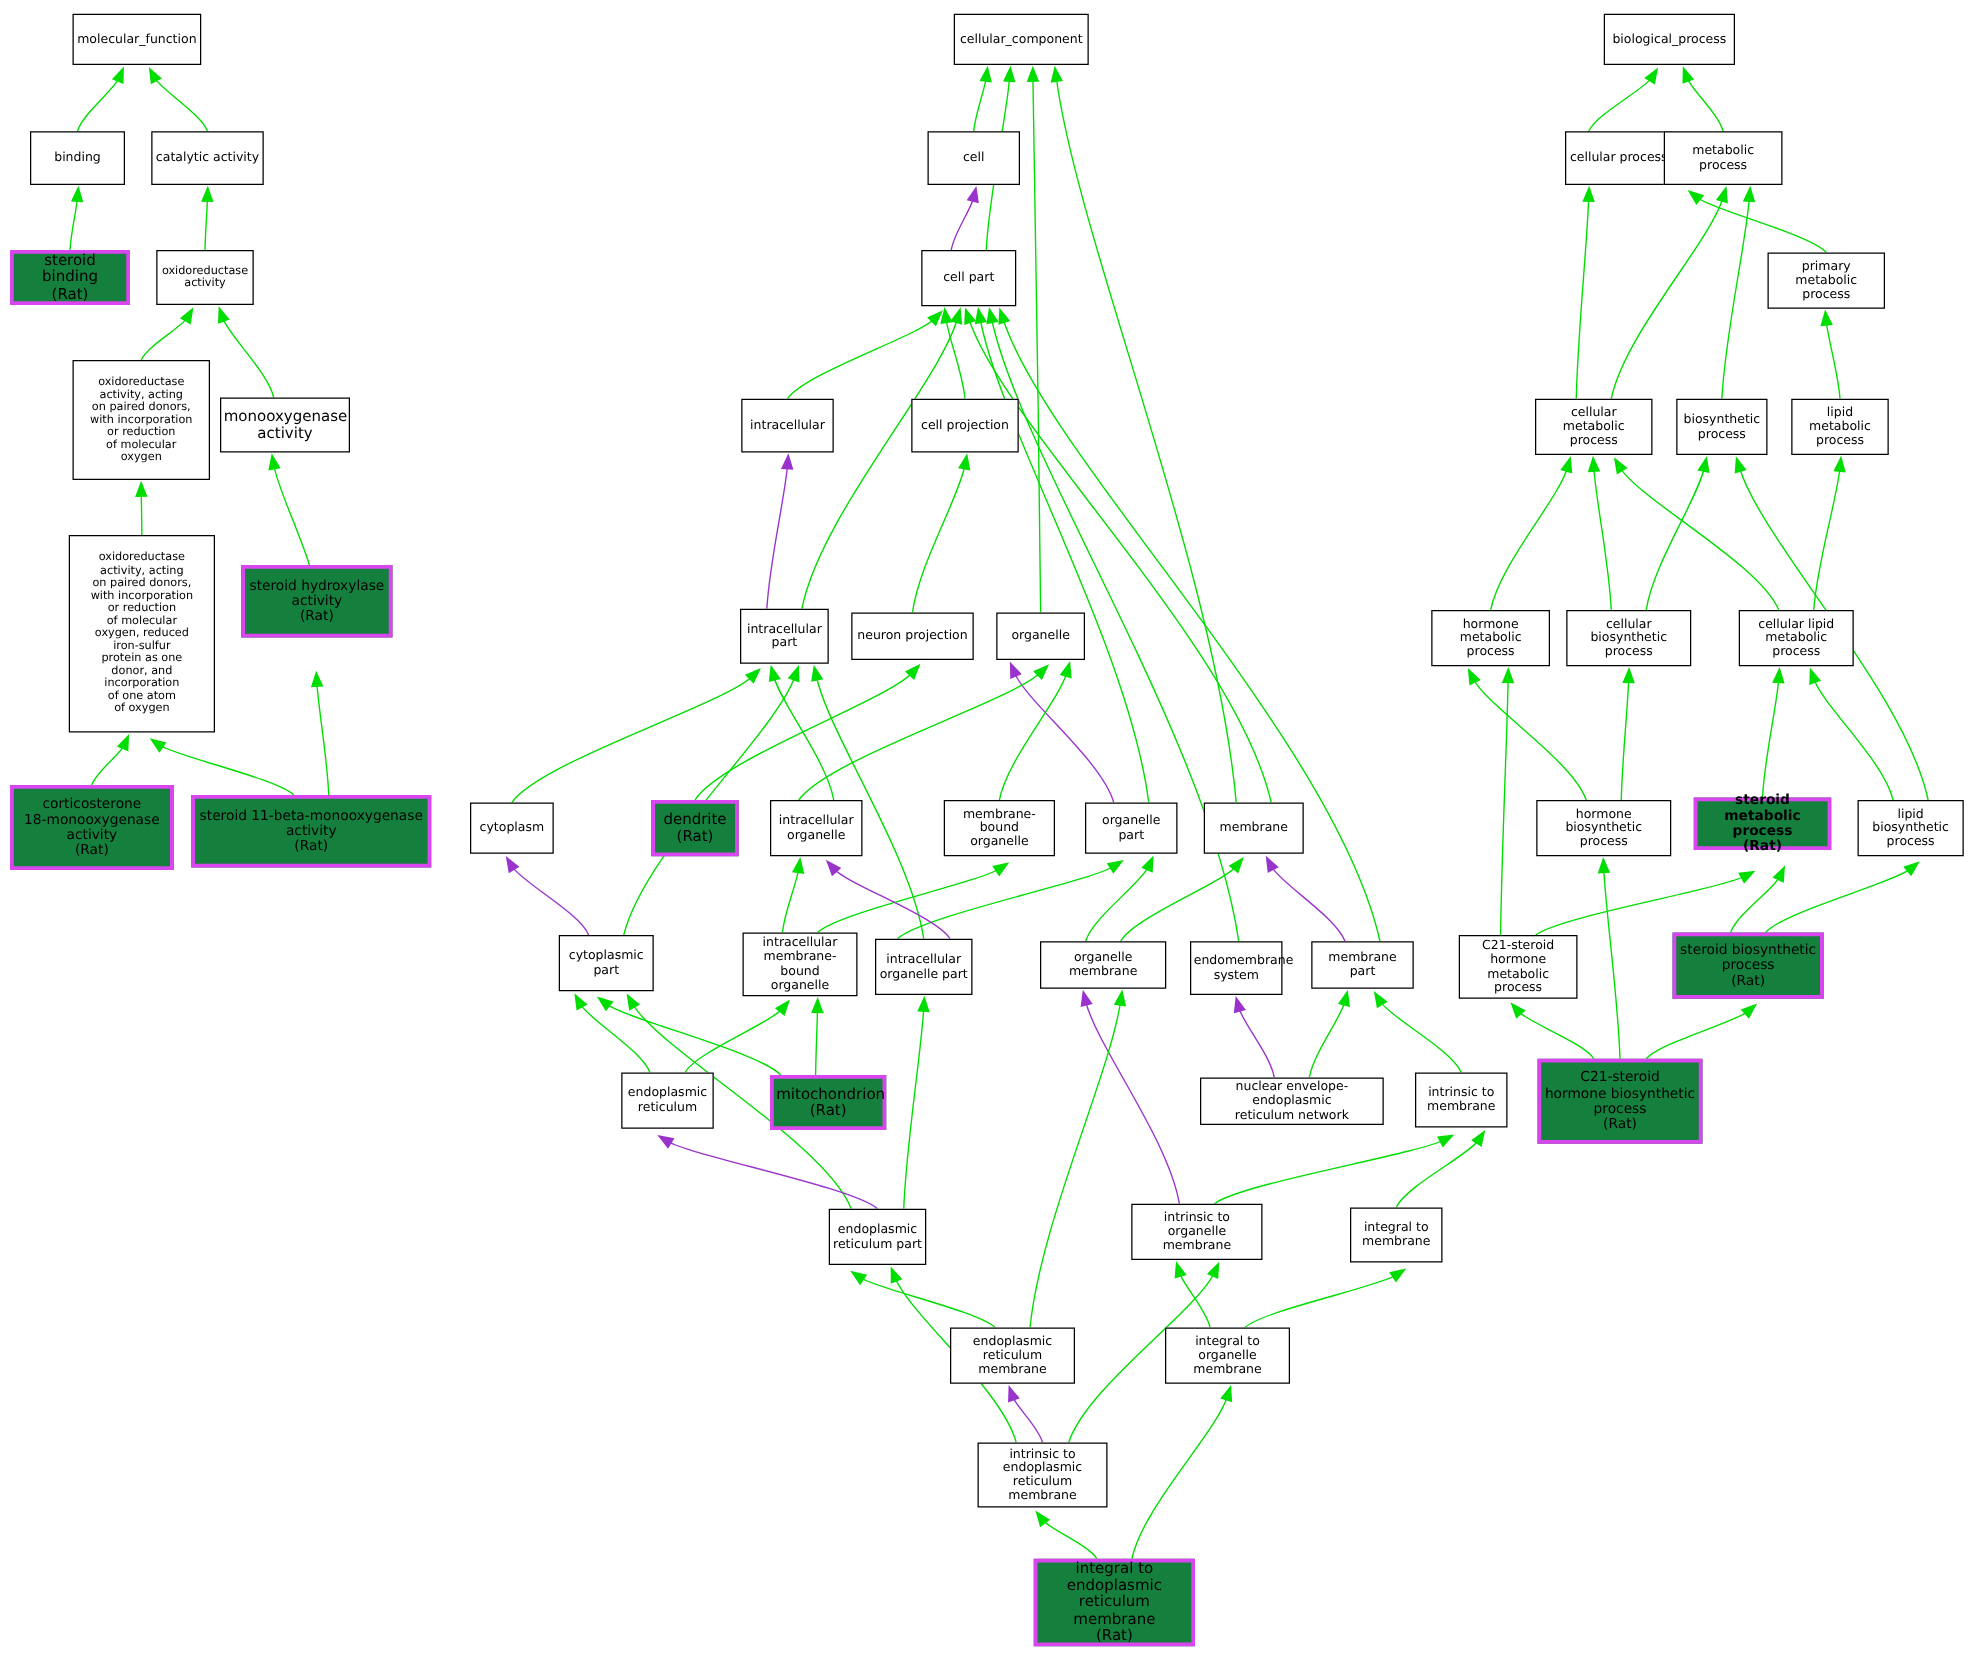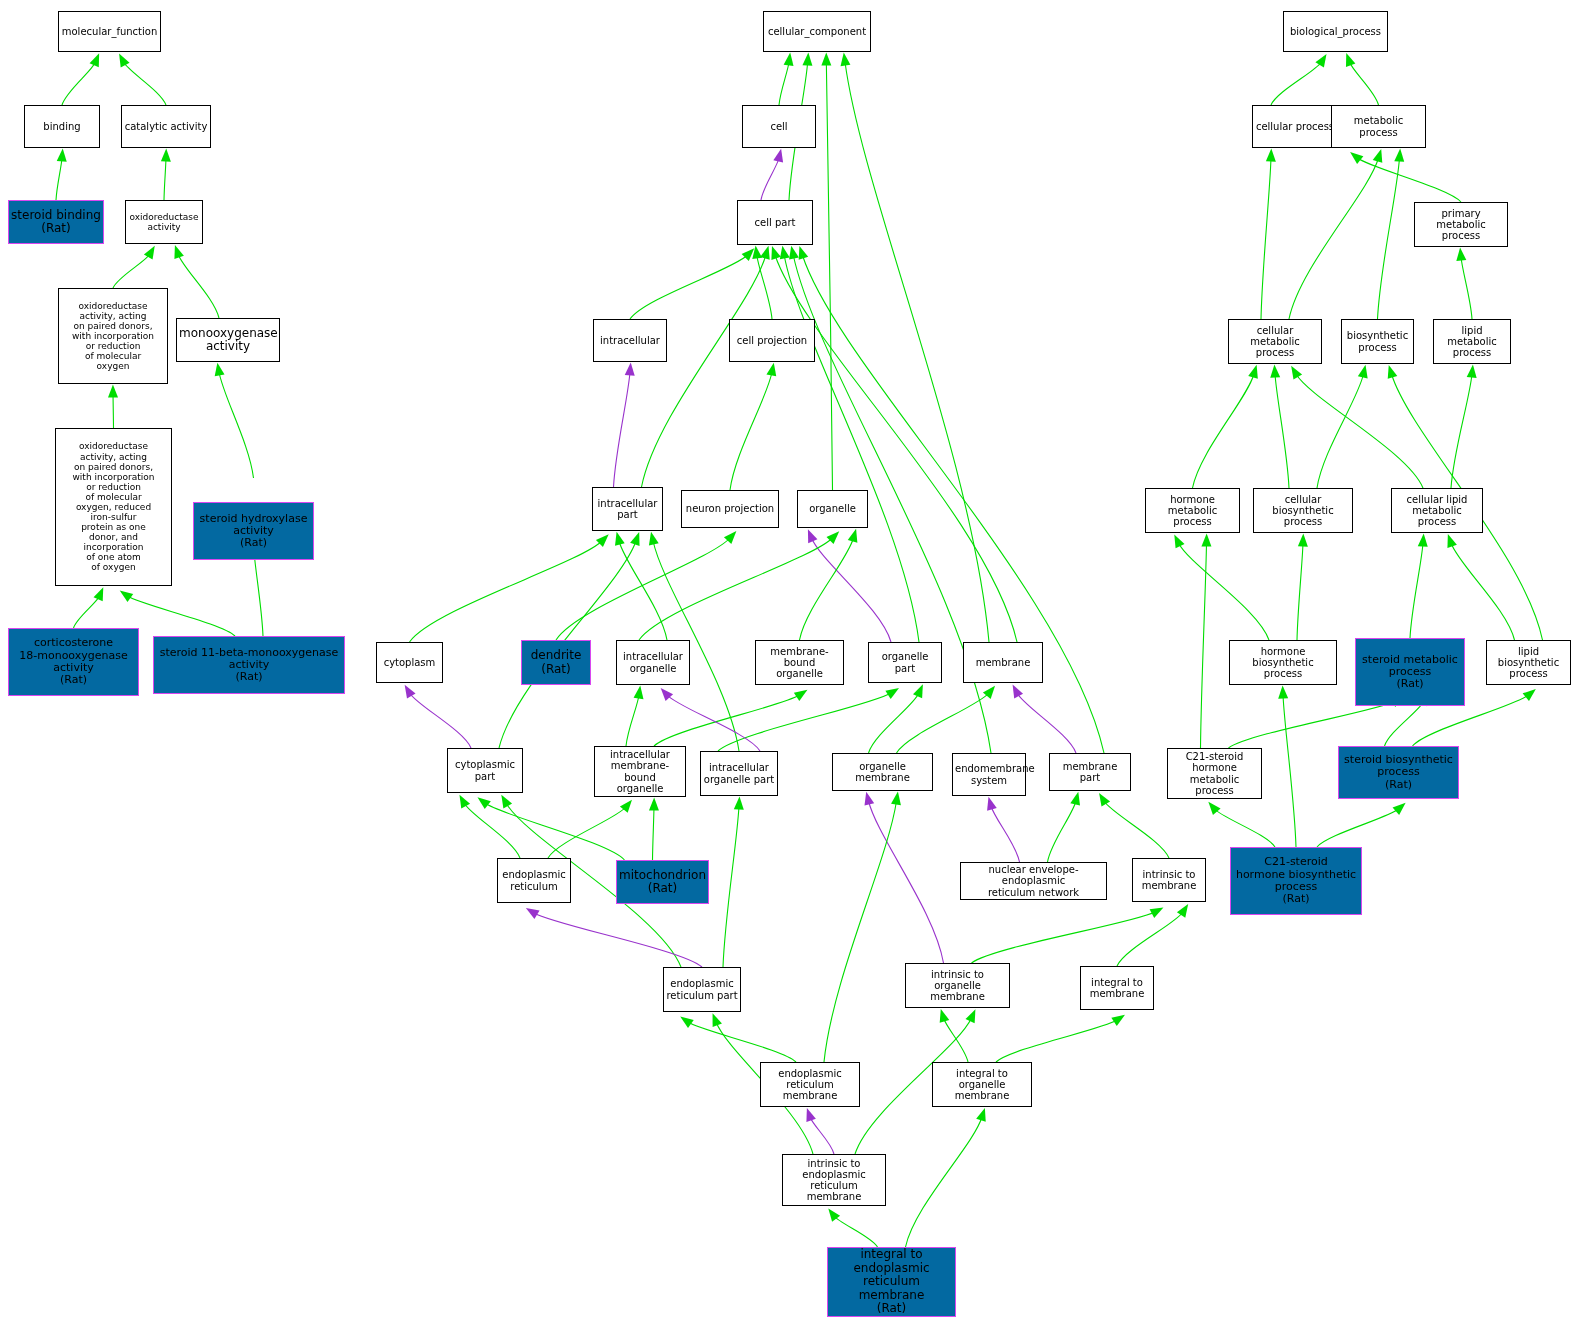--- a/index.html
+++ b/index.html
@@ -18,22 +18,22 @@
     display:flex;
     align-items:center;
     justify-content:center;
     text-align:center;
     line-height:1.12;
     color:#000000;
     z-index:3;
     padding:1px 2px;
   }
   .node.hl{
-    background:#0369a1;
-    border:1px solid #d946ef;
+    background:#15803d;
+    border:3px solid #d946ef;
   }
   .node .lbl{display:block;width:100%;white-space:pre-line;}
   svg#edges{position:absolute;left:0;top:0;width:1575px;height:1332px;z-index:1;overflow:visible;}
 </style>
 </head>
 <body>
 
 <div id="canvas">
   <svg id="edges">
       <path d="M 62 105 C 66.02 91.025 91.48 71.675 95.5 62" fill="none" stroke="#00DD00" stroke-width="1.1"></path>
@@ -249,21 +249,21 @@
 with incorporation
 or reduction
 of molecular
 oxygen, reduced
 iron-sulfur
 protein as one
 donor, and incorporation
 of one atom
 of oxygen</span>
       </div>
-      <div class="node hl" style="left: 193px; top: 502px; width: 121px; height: 58px; font-size: 11px; align-items: center;">
+      <div class="node hl" style="left: 193px; top: 452px; width: 121px; height: 58px; font-size: 11px; align-items: center;">
         <span class="lbl">steroid hydroxylase
 activity
 (Rat)</span>
       </div>
       <div class="node hl" style="left: 8px; top: 628px; width: 131px; height: 68px; font-size: 11px;">
         <span class="lbl">corticosterone
 18-monooxygenase
 activity
 (Rat)</span>
       </div>
@@ -422,21 +422,21 @@
 process</span>
       </div>
       <div class="node" style="left: 1391px; top: 488px; width: 92px; height: 45px; font-size: 10px;">
         <span class="lbl">cellular lipid
 metabolic process</span>
       </div>
       <div class="node" style="left: 1229px; top: 640px; width: 108px; height: 45px; font-size: 10px;">
         <span class="lbl">hormone biosynthetic
 process</span>
       </div>
-      <div class="node hl" style="left: 1355px; top: 638px; width: 110px; height: 68px; font-size: 11px;">
+      <div class="node hl" style="left: 1355px; top: 638px; width: 110px; height: 42px; font-size: 11px; font-weight: bold;">
         <span class="lbl">steroid metabolic
 process
 (Rat)</span>
       </div>
       <div class="node" style="left: 1486px; top: 640px; width: 85px; height: 45px; font-size: 10px;">
         <span class="lbl">lipid biosynthetic
 process</span>
       </div>
       <div class="node" style="left: 1167px; top: 748px; width: 95px; height: 51px; font-size: 10px;">
         <span class="lbl">C21-steroid

